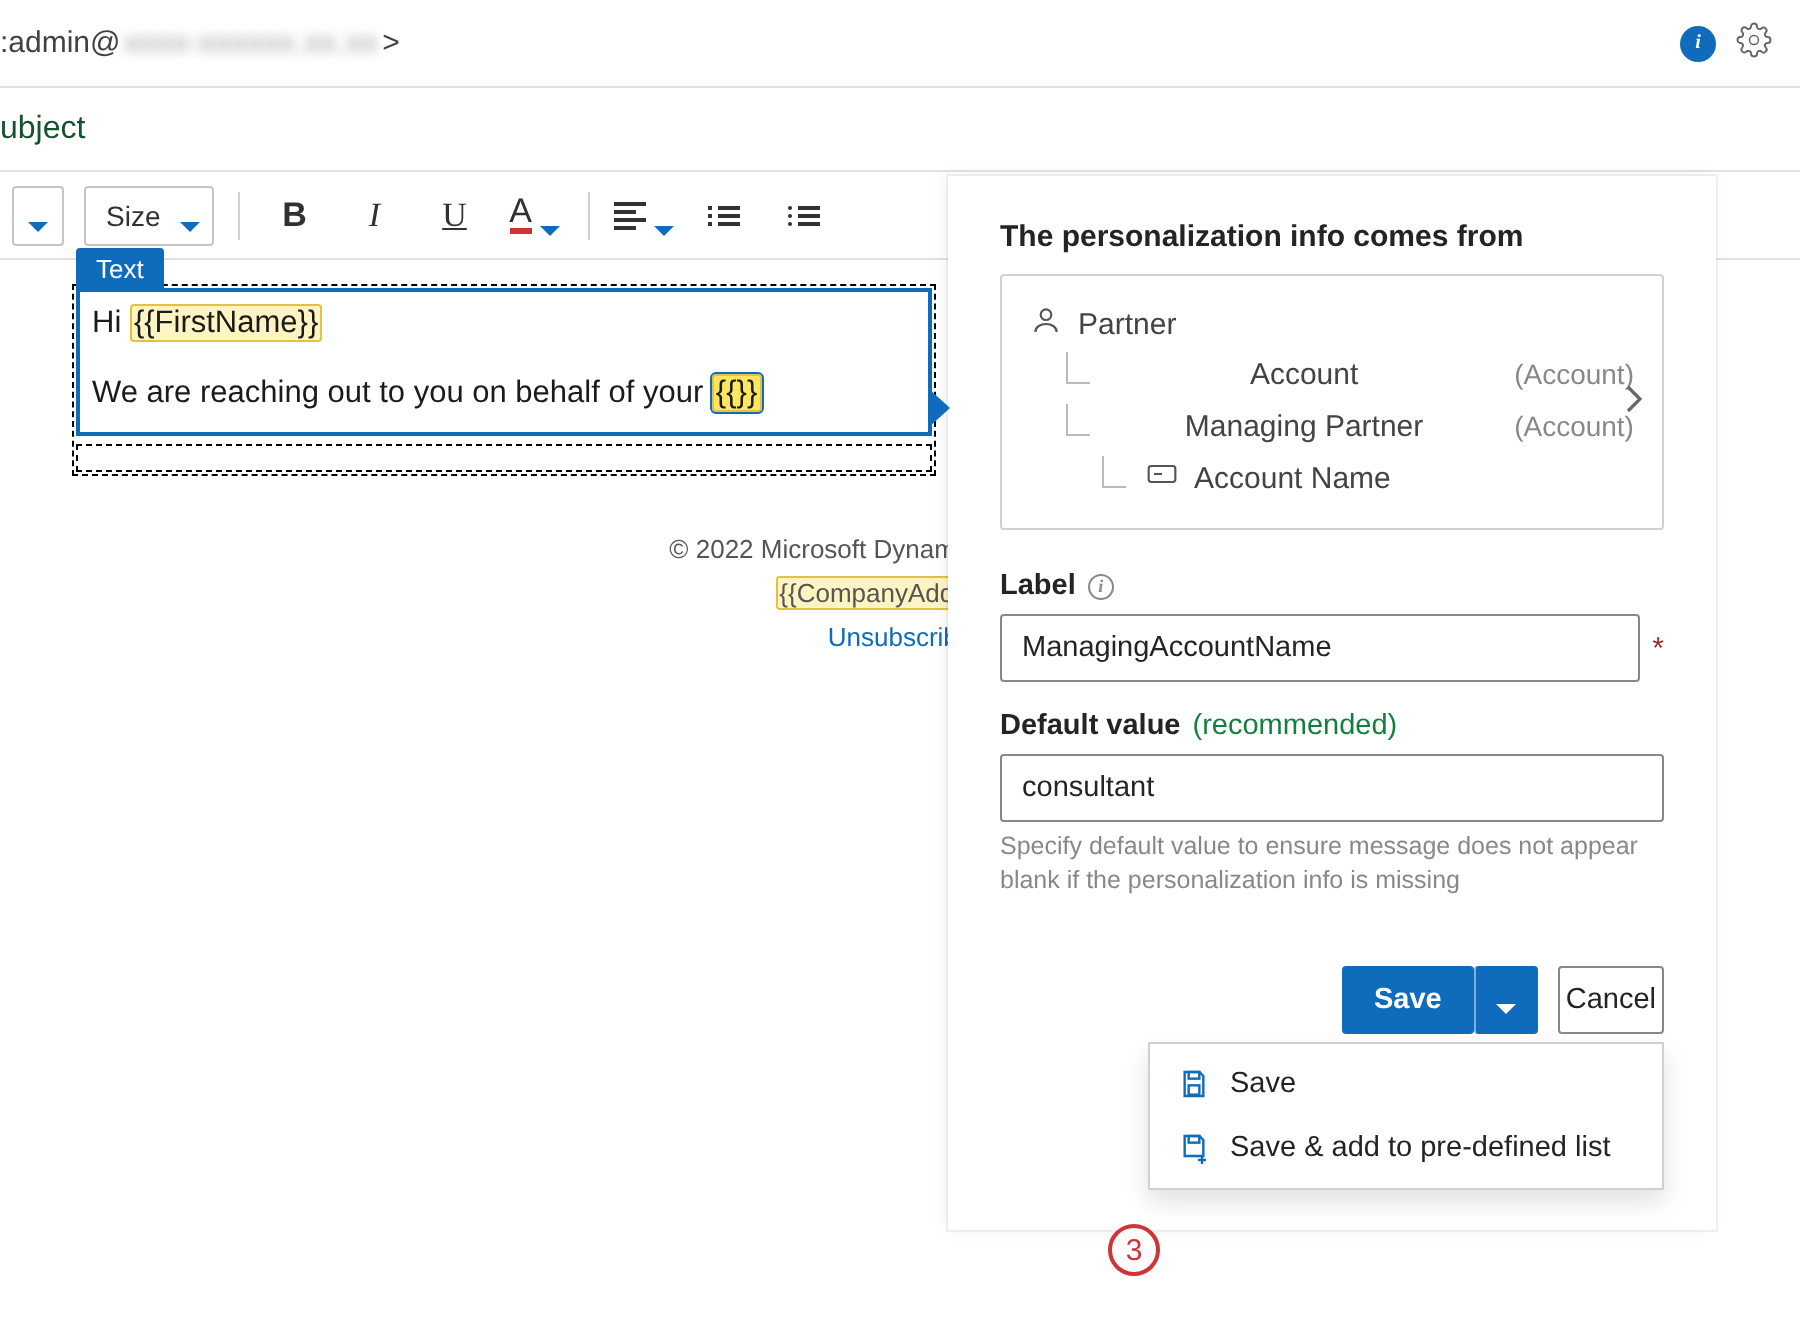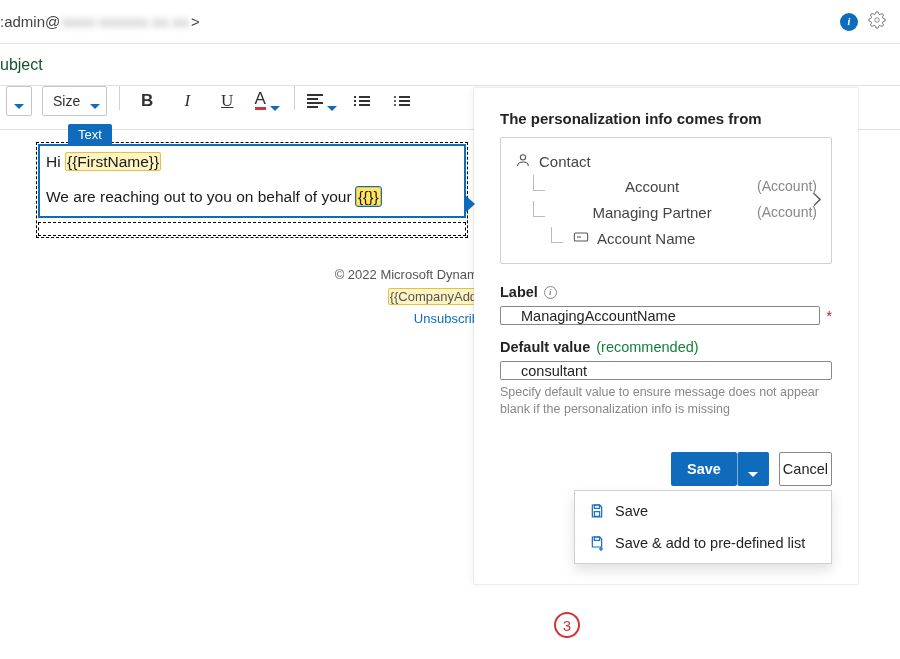--- a/index.html
+++ b/index.html
@@ -58,21 +58,21 @@
     padding: 0 6px 0 0;
     border-bottom: 1px solid #e1e1e1;
     color: #14532d;
     font-size: 16px;
   }
 
   
   .toolbar {
     height: 44px;
     display: flex;
-    align-items: flex-start;
+    align-items: center;
     padding: 0 6px;
     gap: 10px;
     border-bottom: 1px solid #e1e1e1;
   }
   .tb-select {
     height: 30px;
     border: 1px solid #c8c6c4;
     border-radius: 2px;
     display: flex; align-items: center;
     padding: 0 6px 0 10px;
@@ -152,21 +152,20 @@
     margin-bottom: 4px;
   }
   .block-tag {
     position: absolute;
     top: -22px; left: -2px;
     background: #0f6cbd;
     color: #fff;
     font-size: 13px;
     padding: 3px 10px;
     border-radius: 2px 2px 0 0;
-    margin-left: 30px;
   }
   .email-text {
     font-size: 15.5px;
     color: #1b1b1b;
     line-height: 1.35;
   }
   .email-text p { margin: 0 0 14px 0; }
   .email-text p:last-child { margin-bottom: 0; }
   .token {
     background: #fff4c2;
@@ -272,24 +271,24 @@
     border: 1px solid #888;
     border-radius: 50%;
     display: inline-flex; align-items: center; justify-content: center;
     font-size: 9px; color: #888;
     font-style: italic;
     font-family: Georgia, serif;
   }
   .input-row { display:flex; align-items:center; gap:6px; }
   .text-input {
     flex: 1;
-    height: 19px;
+    height: 34px;
     border: 1px solid #8a8886;
     border-radius: 2px;
-    padding: 0 20px;
+    padding: 0 10px;
     font-size: 14.5px;
     color: #242424;
     font-family: inherit;
   }
   .req-star { color: #a4262c; font-size: 15px; }
   .help-text {
     font-size: 12.5px;
     color: #888;
     line-height: 1.35;
     margin-top: 4px;
@@ -473,21 +472,21 @@
   <div class="section-label">The personalization info comes from</div>
 
   <div class="tree-box">
     <div class="tree-row">
       <span class="ico-person">
         <svg viewBox="0 0 24 24" fill="none" stroke="#555" stroke-width="1.6">
             <circle cx="12" cy="8" r="4"></circle>
             <path d="M4 21c0-4 4-6 8-6s8 2 8 6"></path>
           </svg>
       </span>
-      <span>Contact</span>
+      <span>Partner</span>
     </div>
     <div class="tree-row indent1">
       <span class="tree-conn"></span>
       <span>Account</span>
       <span class="sub">(Account)</span>
     </div>
     <div class="tree-row indent1">
       <span class="tree-conn"></span>
       <span>Managing Partner</span>
       <span class="sub">(Account)</span>

